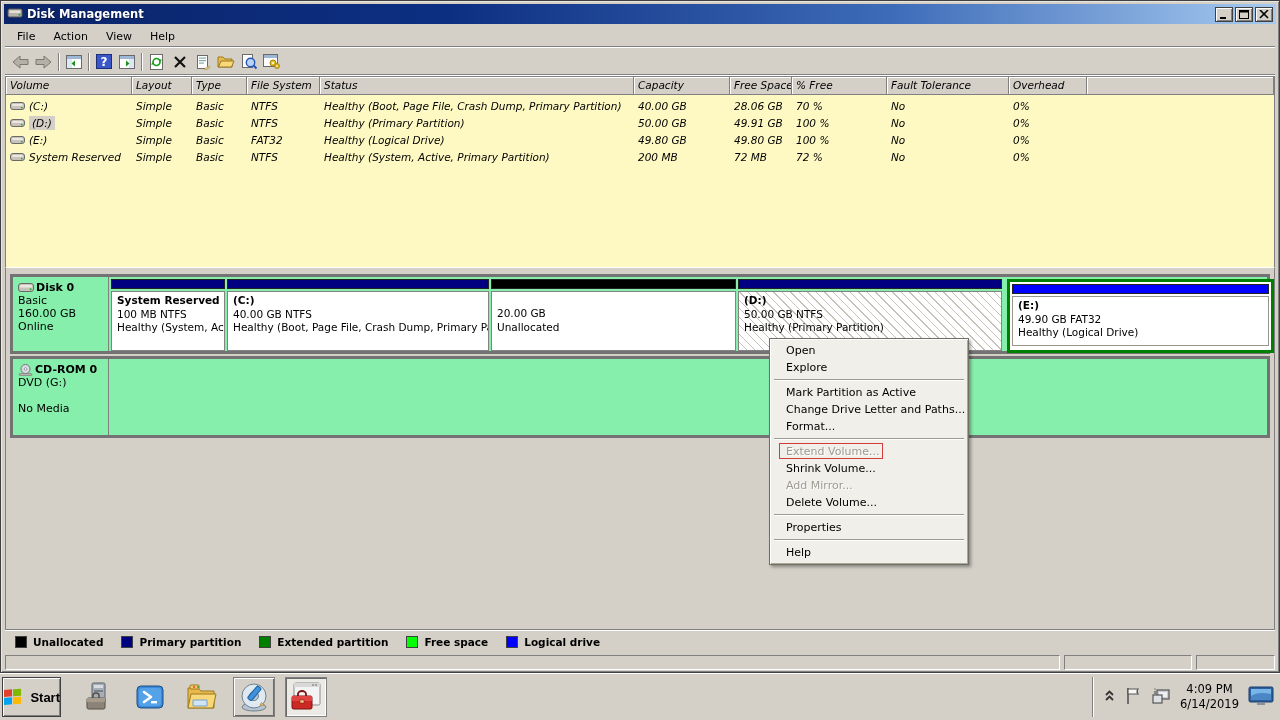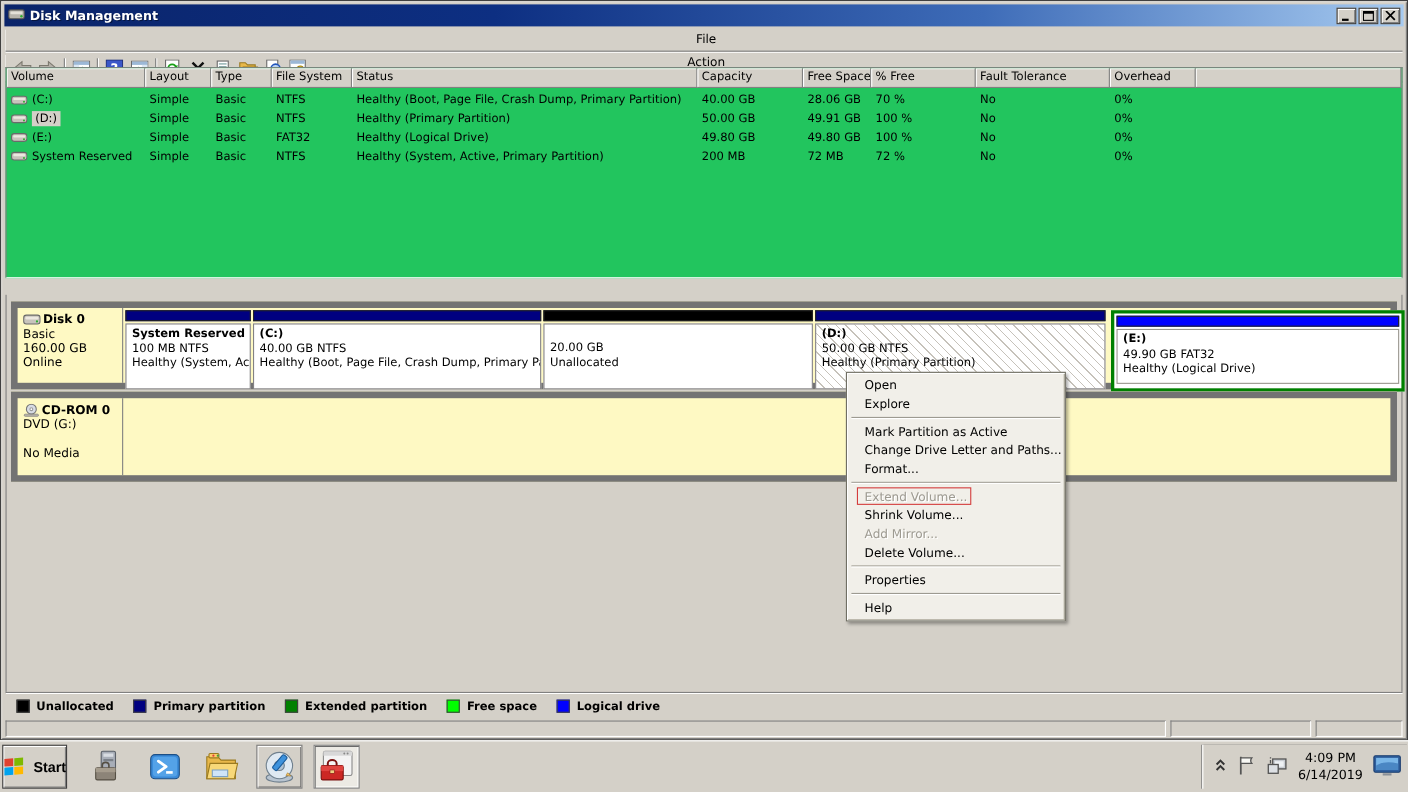--- a/index.html
+++ b/index.html
@@ -18,49 +18,49 @@
               display:flex; align-items:center; padding:0 3px; }
   .title-text { color:#fff; font-weight:bold; font-size:11.5px; margin-left:4px; flex:1;
                 text-shadow:1px 1px 0 rgba(0,0,0,.4); white-space:nowrap; overflow:hidden; }
   .winbtns { display:flex; gap:2px; }
   .wbtn { width:18px; height:15px; background:#d4d0c8; border:1px solid #404040;
           box-shadow: inset 1px 1px 0 #fff, inset -1px -1px 0 #808080;
           display:flex; align-items:center; justify-content:center; padding:0; }
 
   .menubar { position:absolute; left:4px; top:25px; right:4px; height:21px;
              display:flex; align-items:center; padding-left:4px; gap:2px;
-             border-bottom:1px solid #808080; box-shadow:0 1px 0 #fff;flex-direction:column; }
+             border-bottom:1px solid #808080; box-shadow:0 1px 0 #fff; }
   .menu-item { padding:3px 8px; cursor:default; }
 
   .toolbar { position:absolute; left:4px; top:48px; right:4px; height:26px;
              display:flex; align-items:center; padding-left:4px;
              border-bottom:1px solid #808080; box-shadow:0 1px 0 #fff; }
   .tbtn { width:23px; height:22px; display:flex; align-items:center; justify-content:center; background:transparent; border:1px solid transparent; }
   .tsep { width:1px; height:18px; background:#808080; box-shadow:1px 0 0 #fff; margin:0 3px; }
 
   
-  .volume-pane { position:absolute; left:4px; top:60px; right:4px; height:192px;
-                 background:#22c55e; border:1px solid #808080; border-bottom-color:#fff; overflow:hidden; }
+  .volume-pane { position:absolute; left:4px; top:75px; right:4px; height:192px;
+                 background:#fef9c3; border:1px solid #808080; border-bottom-color:#fff; overflow:hidden;font-style:italic; }
   .vheader { display:flex; height:18px; background:#d4d0c8; }
   .hcell { border-right:1px solid #808080; border-bottom:1px solid #808080;
            box-shadow: inset 1px 1px 0 #fff; padding:2px 4px; white-space:nowrap; overflow:hidden;
            font-size:10.5px; flex:0 0 auto; }
   .c0{width:126px}.c1{width:60px}.c2{width:55px}.c3{width:73px}.c4{width:314px}
   .c5{width:96px}.c6{width:62px}.c7{width:95px}.c8{width:122px}.c9{width:78px}
   .cfill{flex:1 1 auto; width:auto;}
   .vrows { padding-top:2px; }
   .vrow { display:flex; height:17px; align-items:center; font-size:10.5px; }
   .vcell { padding:0 4px; white-space:nowrap; overflow:hidden; flex:0 0 auto; }
   .volcell { display:flex; align-items:center; gap:4px; }
   .sel-inactive { background:#d4d0c8; padding:1px 3px; }
 
   
   .graph-pane { position:absolute; left:4px; top:267px; right:4px; height:361px;
                 background:#d4d0c8; border-left:1px solid #808080; border-right:1px solid #808080; }
-  .disk-row { position:absolute; left:4px; right:4px; border:6px solid #737373; background:#fef9c3; }
+  .disk-row { position:absolute; left:4px; right:4px; border:3px solid #737373; background:#86efac; }
   .row-disk0 { top:6px; height:80px; }
   .row-cdrom { top:88px; height:82px; }
   .disk-label { position:absolute; left:0; top:0; bottom:0; width:96px;
                 border-right:1px solid #808080; padding:4px 3px 0 5px; line-height:13px; }
   .disk-title { font-weight:bold; display:flex; align-items:center; gap:2px; }
   .part { position:absolute; top:2px; height:74px; }
   .band { height:10px; border:1px solid #222; }
   .band-navy{background:#000080}.band-black{background:#000}.band-blue{background:#0000ff}
   .pbody { margin-top:2px; height:60px; background:#fff; border:1px solid #848284;
            padding:2px 2px 0 5px; line-height:13.5px; white-space:nowrap; overflow:hidden; font-size:10.5px; }

